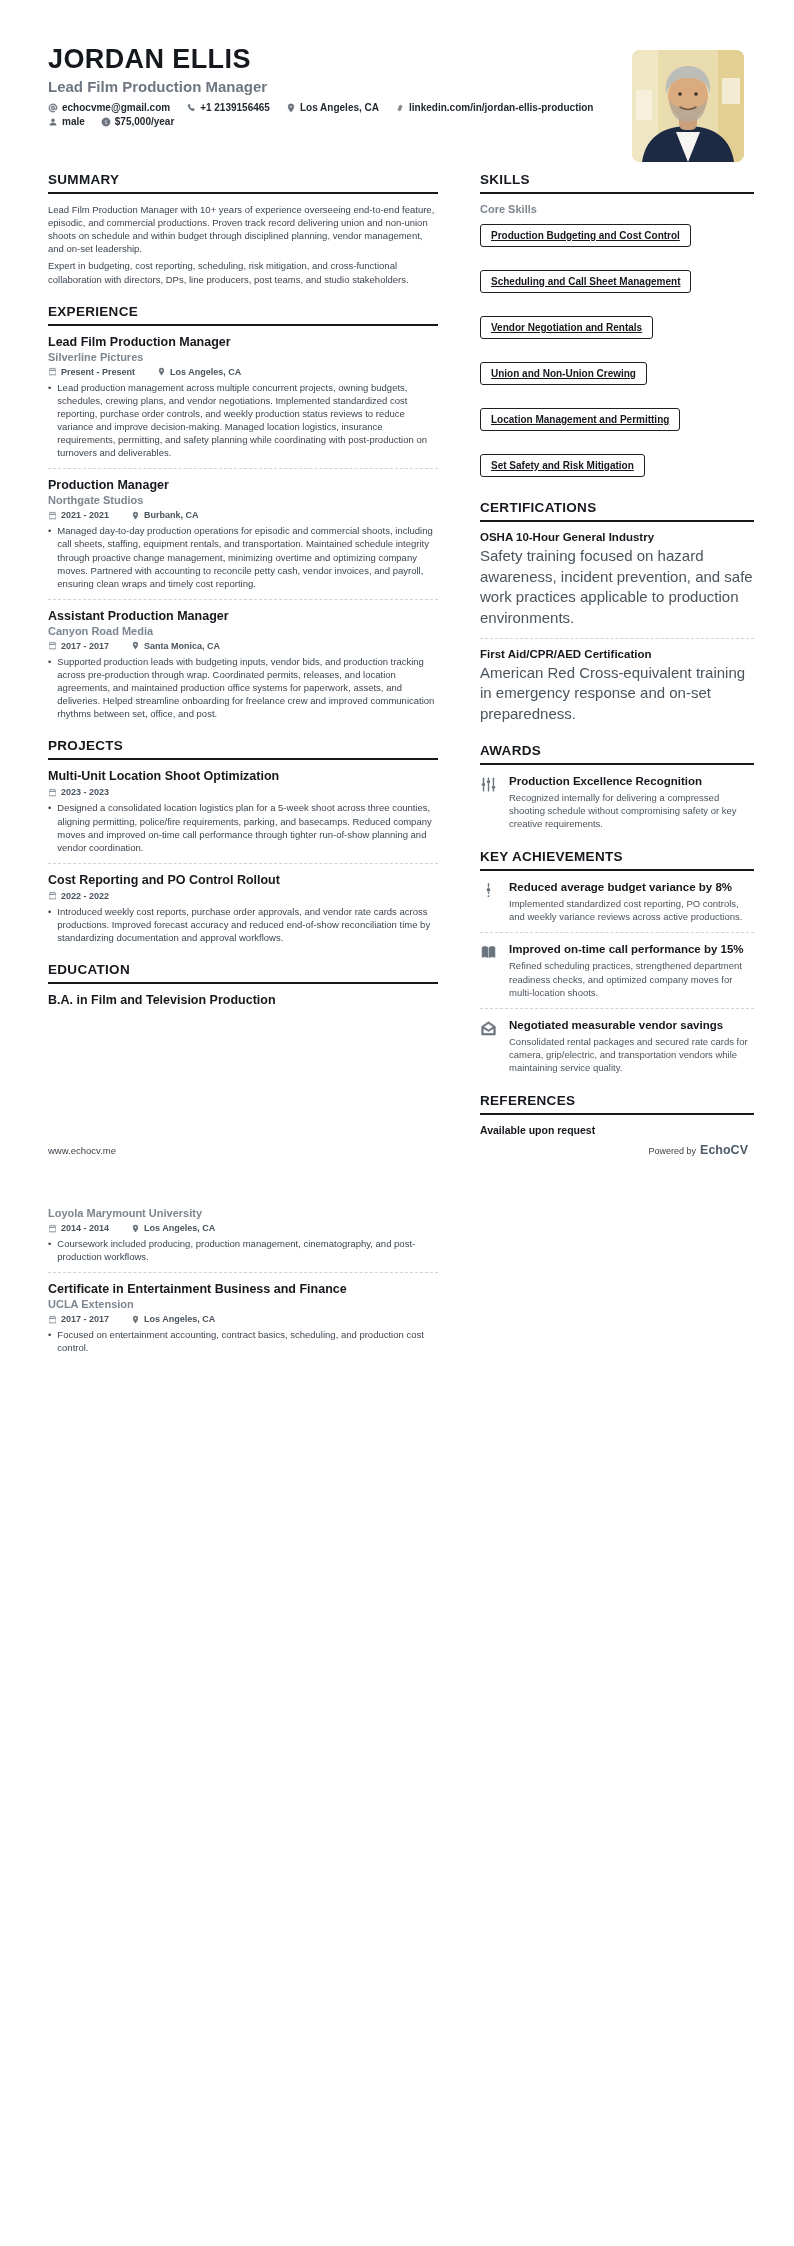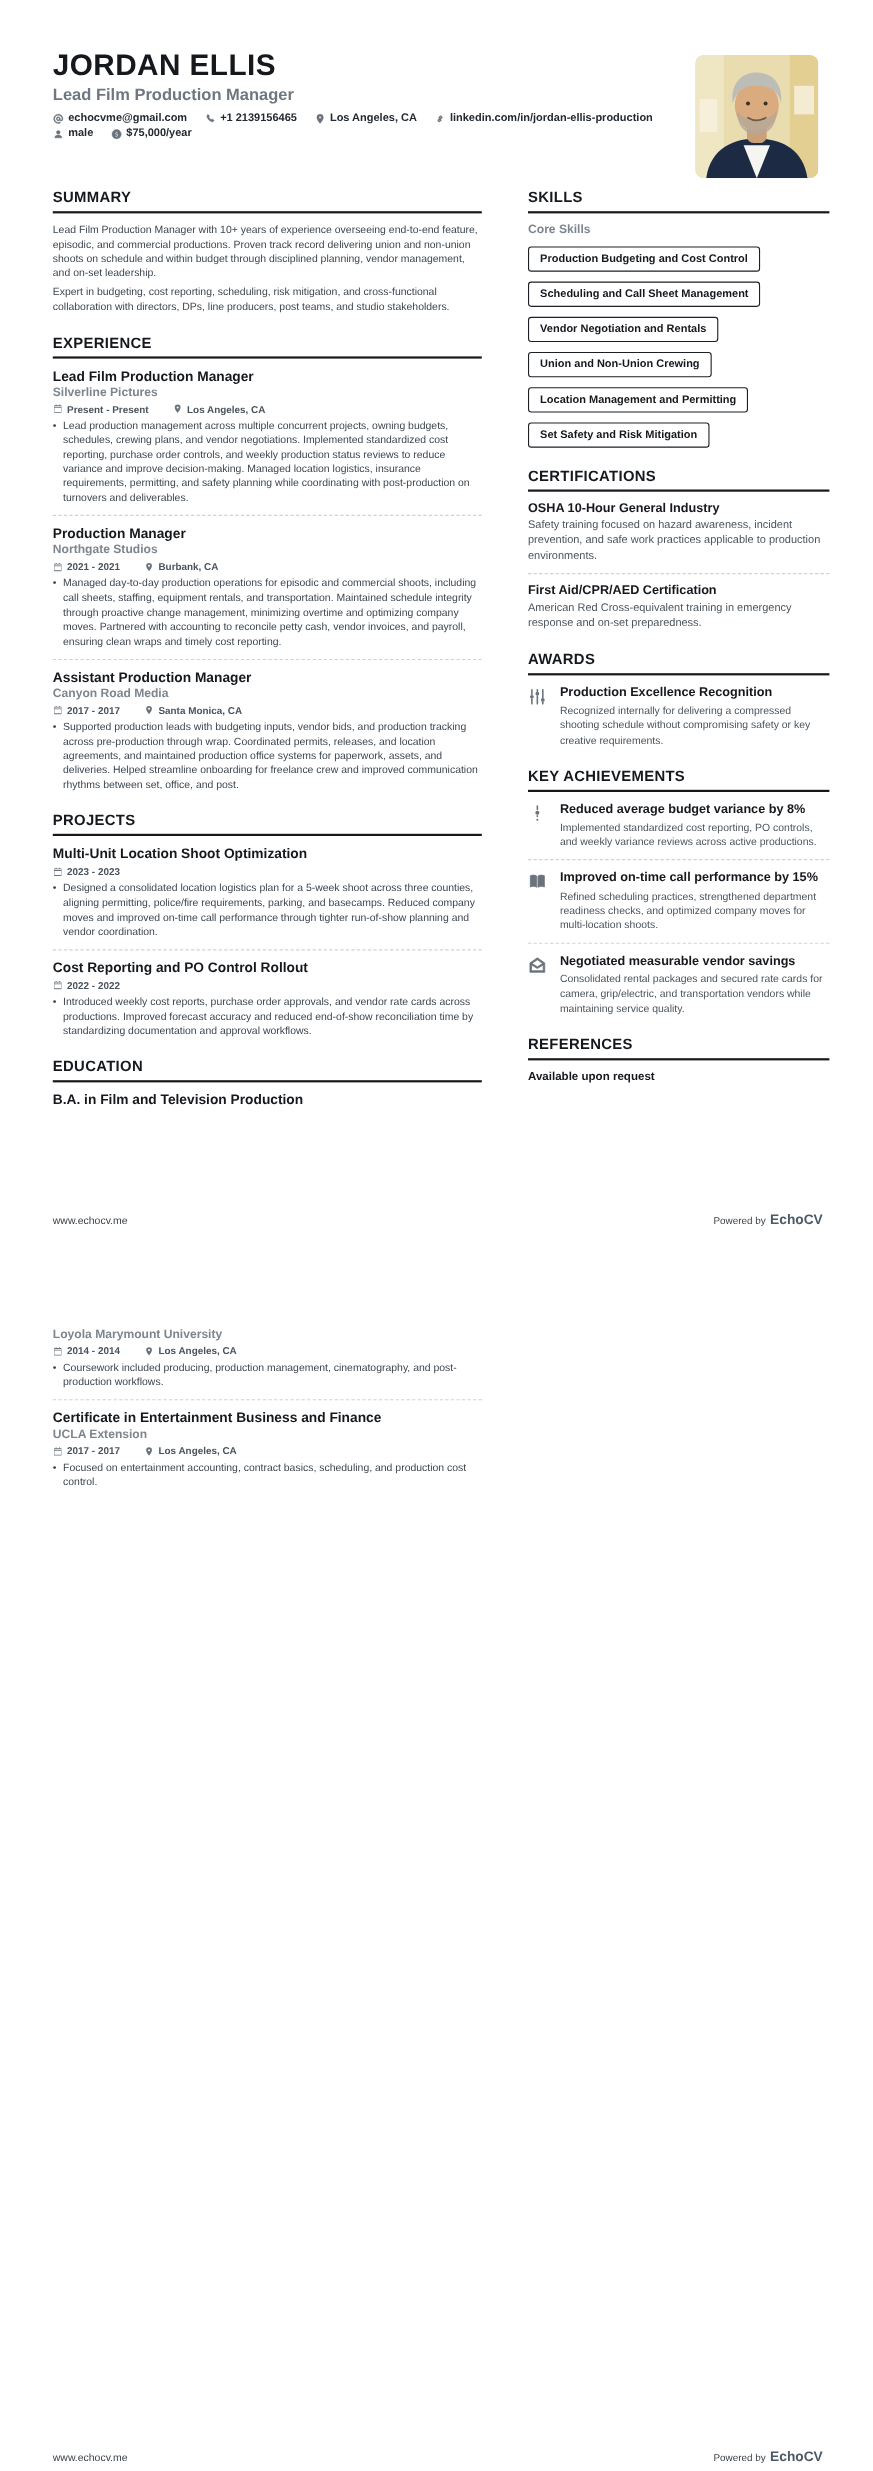--- a/index.html
+++ b/index.html
@@ -46,39 +46,39 @@
   .micon svg { width:9px; height:9px; display:block; fill:#6a737c; }
   .bullet { display:flex; gap:6px; font-size:9.5px; line-height:1.38; color:#3c4650; }
   .bullet .dot { flex:0 0 auto; }
   .bullet .dot::before { content:"•"; }
   .dashed-sep { border:0; border-top:1px dashed #cdd3d8; margin:9px 0 9px; }
 
   
   .group-label { font-size:11px; font-weight:700; color:#7d868e; margin-bottom:9px; }
   .skill-tag {
     display:table; border:1.5px solid #1c2024; border-radius:3px;
-    padding:5px 10px; font-size:10px; font-weight:700; color:#15181c; margin-bottom:9px;
+    padding:5px 10px; font-size:10px; font-weight:700; color:#15181c; margin-bottom:23px;text-decoration:underline;
   }
 
   
   .cert-name { font-size:11.5px; font-weight:800; color:#15181c; margin-bottom:3px; }
-  .cert-desc { font-size:10px; line-height:1.38; color:#4a545d; }
+  .cert-desc { font-size:15px; line-height:1.38; color:#4a545d; }
 
   
   .ach-item { display:flex; gap:12px; }
   .ach-icon { width:17px; height:17px; flex:0 0 auto; margin-top:2px; }
   .ach-icon svg { width:17px; height:17px; display:block; fill:#6a737c; stroke:#6a737c; }
   .ach-body { flex:1; }
   .ach-title { font-size:11.5px; font-weight:800; color:#15181c; line-height:1.25; margin-bottom:3px; }
   .ach-desc { font-size:9.5px; line-height:1.38; color:#4a545d; }
 
   .refs-text { font-size:10.5px; font-weight:800; color:#15181c; }
 
   
-  .footer { position:absolute; left:48px; width:700px; display:flex; justify-content:space-between; align-items:baseline; }
+  .footer { position:absolute; left:48px; width:700px; display:flex; justify-content:space-between; align-items:baseline;margin-top:40px; }
   .footer-1 { top:1100px; }
   .footer-2 { top:2224px; }
   .site { font-size:9.5px; color:#3b434b; }
   .powered { font-size:9px; color:#3b434b; }
   .brand { font-size:12.5px; font-weight:600; color:#4c5a68; margin-left:4px; }
 </style>
 </head>
 <body>
 
 <div class="canvas">

